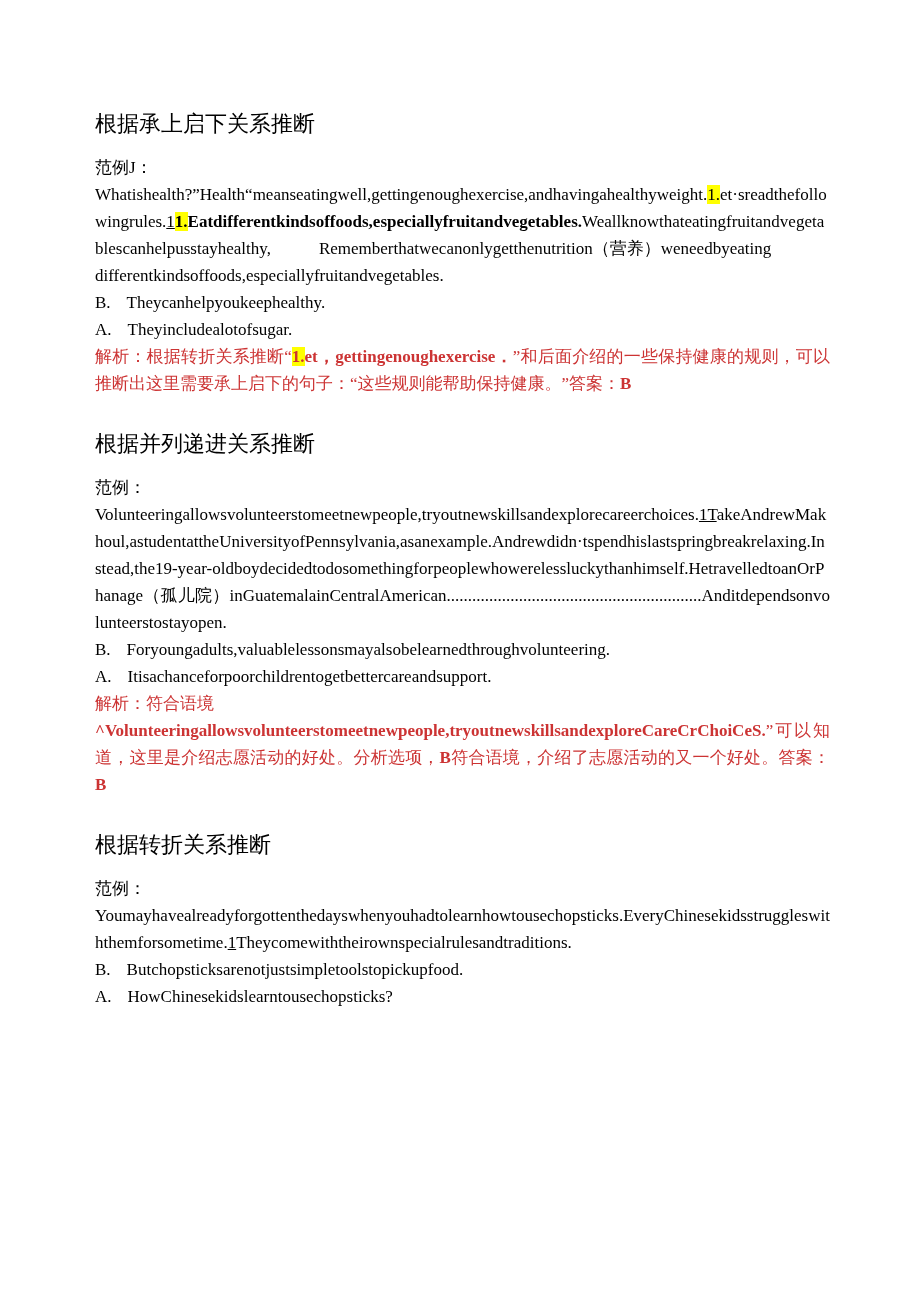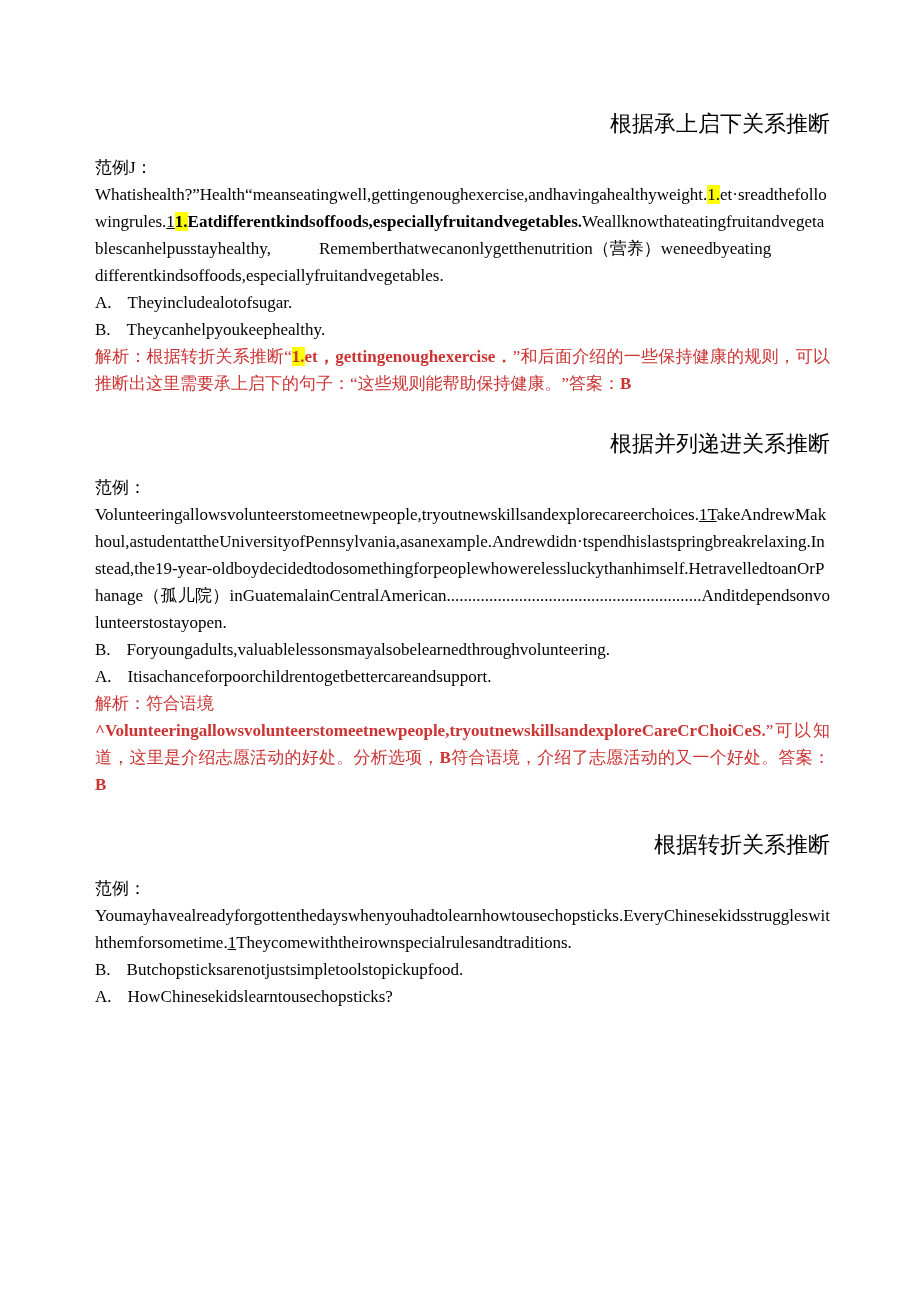--- a/index.html
+++ b/index.html
@@ -9,21 +9,21 @@
     font-family:"Liberation Serif","DejaVu Serif",serif;
     font-size:17px; line-height:27px; color:#000000;
     overflow:hidden;
   }
   .page { box-sizing:border-box; width:920px; padding:108px 90px 0 95px; }
   .sec { margin:0; }
   .sec + .sec { margin-top:31px; }
   .sec-title {
     margin:0 0 14px 0;
     font-size:22px; line-height:32px;
-    font-weight:400; text-align:right;
+    font-weight:400; text-align:left;
   }
   .example-label { }
   .passage, .analysis {
     word-break:break-all;
     text-align:justify;
   }
   .analysis { color:#cc3333; }
   .option-row { }
   .opt-label { display:inline-block; margin-right:16px; }
   .b { font-weight:bold; }
@@ -34,24 +34,24 @@
 </head>
 <body>
 
 <div class="page">
 
   <div class="sec">
     <h2 class="sec-title">根据承上启下关系推断</h2>
     <div class="example-label">范例J：</div>
     <div class="passage"><span>Whatishealth?”Health“meanseatingwell,gettingenoughexercise,andhavingahealthyweight.</span><span class="hl">1.</span><span>et·sreadthefollowingrules.</span><span class="u">1</span><span class="b hl">1.</span><span class="b">Eatdifferentkindsoffoods,especiallyfruitandvegetables.</span><span>Weallknowthateatingfruitandvegetablescanhelpusstayhealthy,</span><span class="gap"></span><span>Rememberthatwecanonlygetthenutrition（营养）weneedbyeating</span><br><span>differentkindsoffoods,especiallyfruitandvegetables.</span></div>
     <div class="option-row">
-      <span class="opt-label">A.</span><span>Theyincludealotofsugar.</span>
+      <span class="opt-label">B.</span><span>Theycanhelpyoukeephealthy.</span>
     </div>
     <div class="option-row">
-      <span class="opt-label">B.</span><span>Theycanhelpyoukeephealthy.</span>
+      <span class="opt-label">A.</span><span>Theyincludealotofsugar.</span>
     </div>
     <div class="analysis"><span>解析：根据转折关系推断“</span><span class="b hl">1.</span><span class="b">et，gettingenoughexercise．</span><span>”和后面介绍的一些保持健康的规则，可以推断出这里需要承上启下的句子：“这些规则能帮助保持健康。”答案：</span><span class="b">B</span></div>
   </div>
 
   <div class="sec">
     <h2 class="sec-title">根据并列递进关系推断</h2>
     <div class="example-label">范例：</div>
     <div class="passage"><span>Volunteeringallowsvolunteerstomeetnewpeople,tryoutnewskillsandexplorecareerchoices.</span><span class="u">1T</span><span>akeAndrewMakhoul,astudentattheUniversityofPennsylvania,asanexample.Andrewdidn·tspendhislastspringbreakrelaxing.Instead,the19-year-oldboydecidedtodosomethingforpeoplewhowerelessluckythanhimself.HetravelledtoanOrPhanage（孤儿院）inGuatemalainCentralAmerican</span><span>............................................................</span><span>Anditdependsonvolunteerstostayopen.</span></div>
     <div class="option-row">
       <span class="opt-label">B.</span><span>Foryoungadults,valuablelessonsmayalsobelearnedthroughvolunteering.</span>

